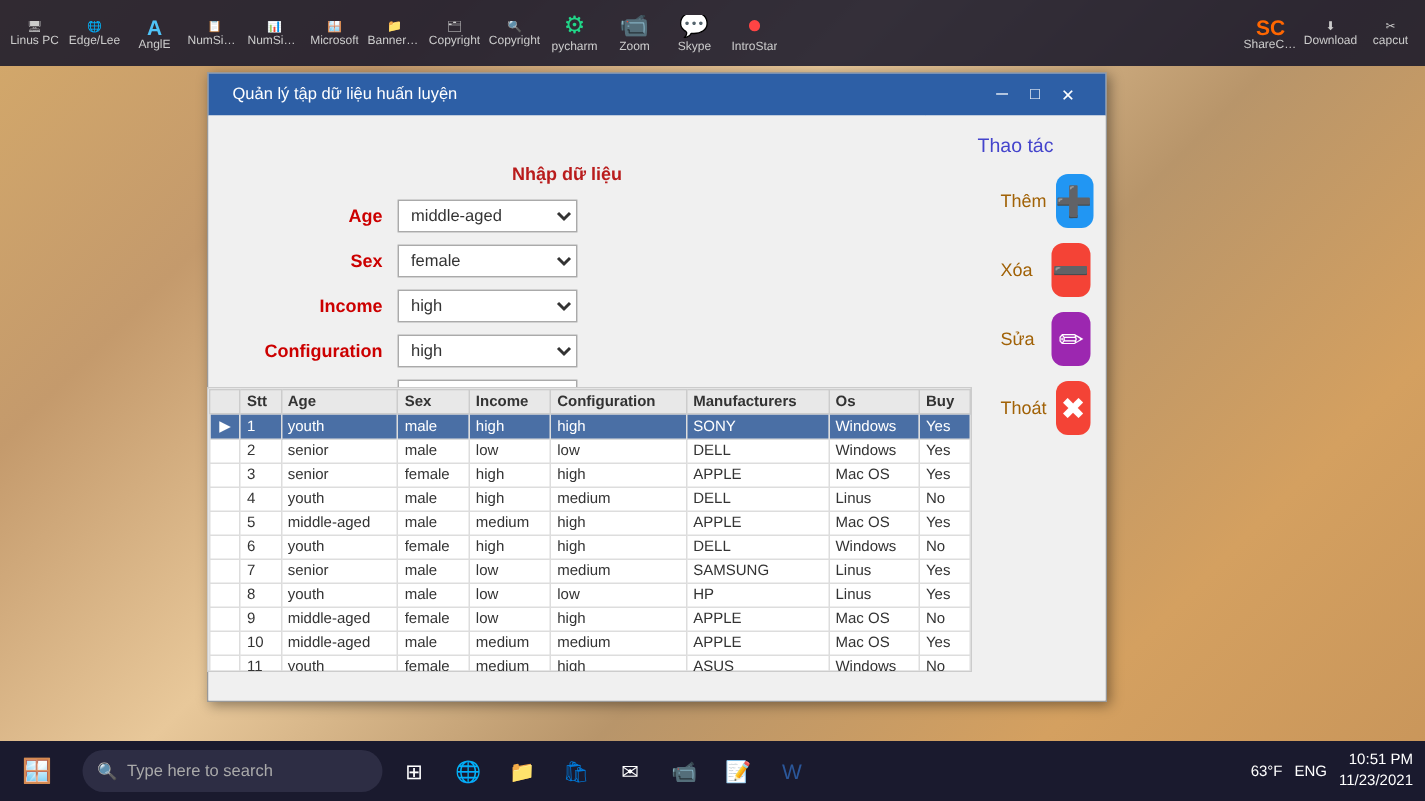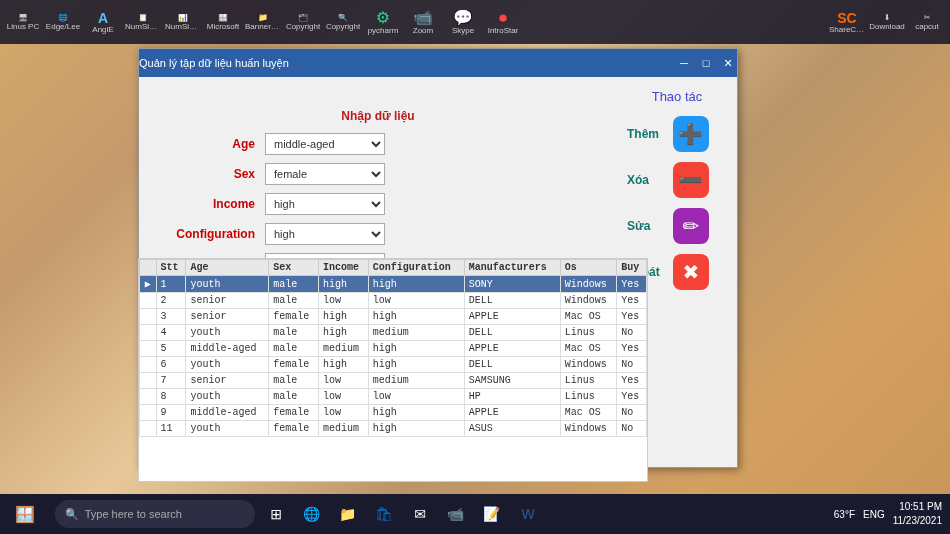--- a/index.html
+++ b/index.html
@@ -133,21 +133,21 @@
       border: 1px solid #999;
       box-shadow: 2px 2px 8px rgba(0,0,0,0.4);
       z-index: 50;
     }
 
     .app-titlebar {
       height: 28px;
       background: #2d5fa6;
       display: flex;
       align-items: center;
-      padding: 0 0;
+      padding: 0 16px;
       color: white;
       font-size: 11px;
     }
     .app-titlebar-title {
       flex: 1;
     }
     .app-titlebar-buttons {
       display: flex;
       gap: 4px;
     }
@@ -228,23 +228,24 @@
     .action-btn {
       display: flex;
       align-items: center;
       gap: 6px;
       margin-bottom: 10px;
       cursor: pointer;
     }
 
     .action-btn-label {
       font-size: 12px;
-      color: #0f766e;
-      font-weight: 700;
+      color: #a16207;
+      font-weight: 400;
       width: 40px;
+      margin-left: 40px;
     }
 
     .action-icon {
       width: 36px;
       height: 36px;
       border-radius: 8px;
       display: flex;
       align-items: center;
       justify-content: center;
       font-size: 20px;
@@ -256,26 +257,25 @@
     .action-icon.delete { background: #f44336; }
     .action-icon.edit { background: #9c27b0; }
     .action-icon.exit { background: #f44336; }
 
     
     .table-area {
       position: absolute;
       top: calc(48px + 210px);
       left: 138px;
       width: 510px;
-      height: 224px;
+      height: 190px;
       background: white;
       border: 1px solid #ccc;
       overflow: hidden;
       z-index: 50;
-      font-family: Liberation Mono, monospace;
     }
 
     .data-table {
       width: 100%;
       border-collapse: collapse;
       font-size: 10px;
     }
 
     .data-table thead tr {
       background: #e8e8e8;
@@ -606,20 +606,31 @@
               <td>middle-aged</td>
               <td>female</td>
               <td>low</td>
               <td>high</td>
               <td>APPLE</td>
               <td>Mac OS</td>
               <td>No</td>
             </tr>
             <tr>
               <td></td>
+              <td>10</td>
+              <td>middle-aged</td>
+              <td>male</td>
+              <td>medium</td>
+              <td>medium</td>
+              <td>APPLE</td>
+              <td>Mac OS</td>
+              <td>Yes</td>
+            </tr>
+            <tr>
+              <td></td>
               <td>11</td>
               <td>youth</td>
               <td>female</td>
               <td>medium</td>
               <td>high</td>
               <td>ASUS</td>
               <td>Windows</td>
               <td>No</td>
             </tr>
           </tbody>

